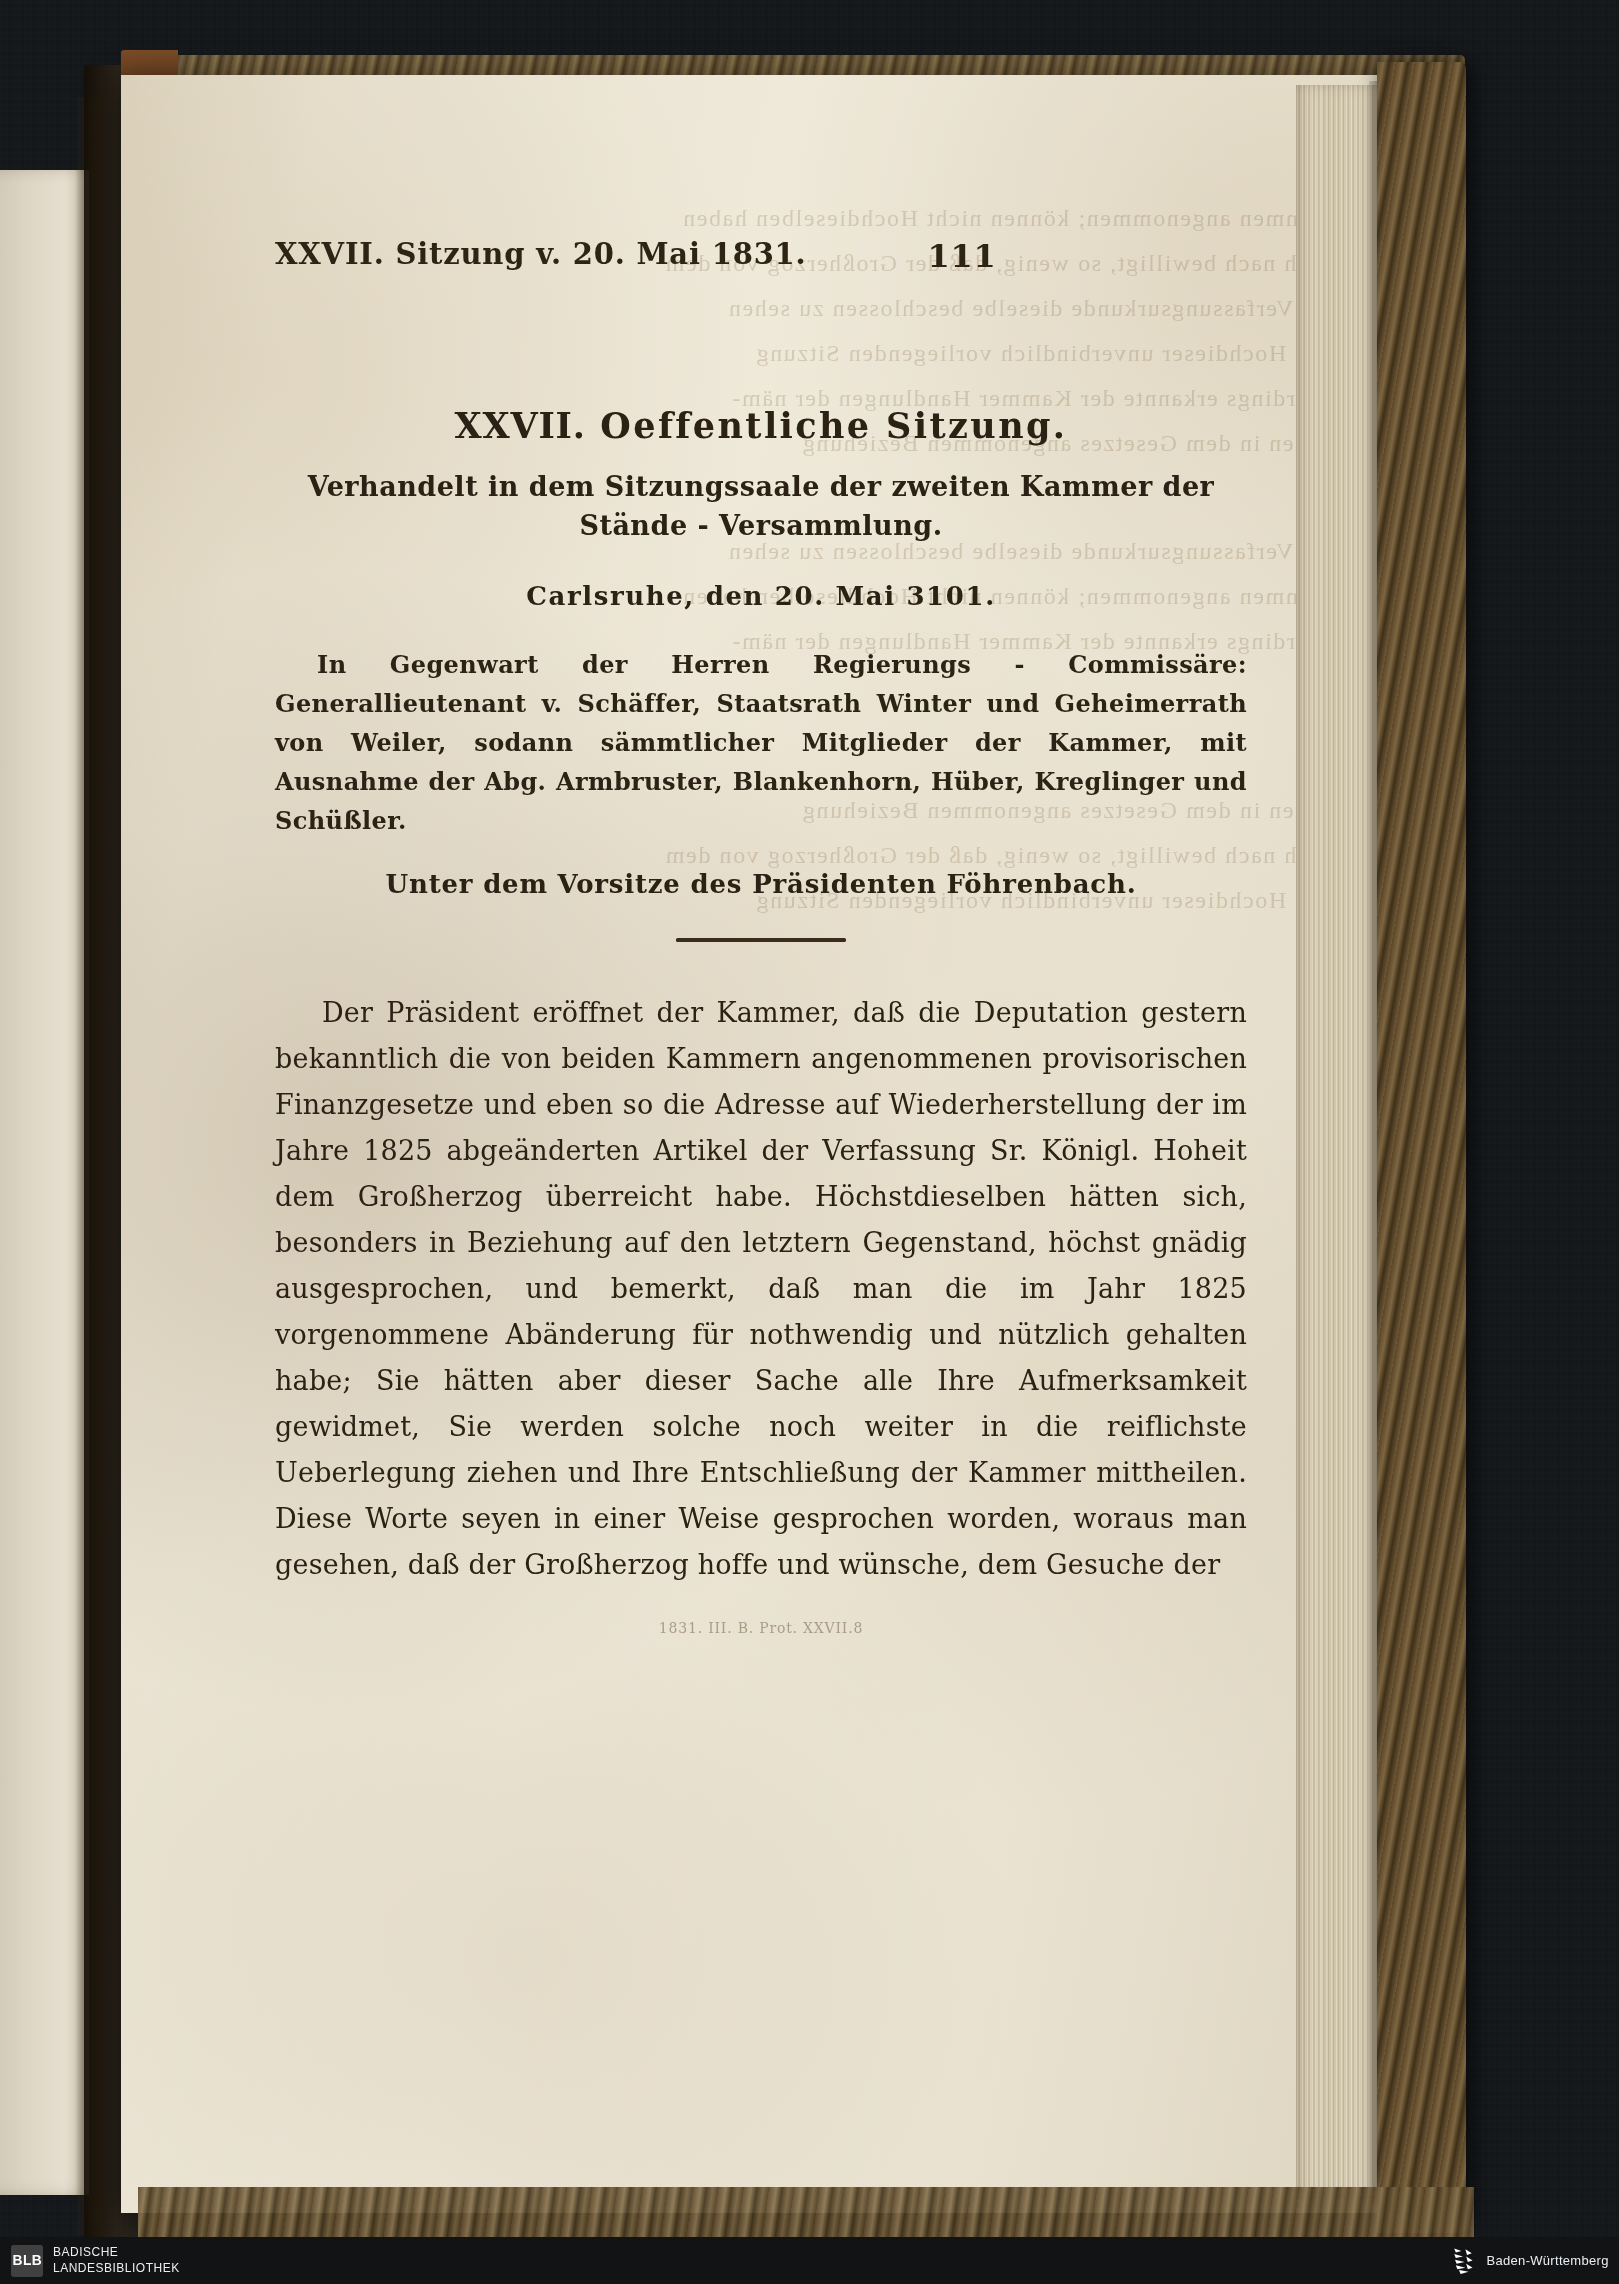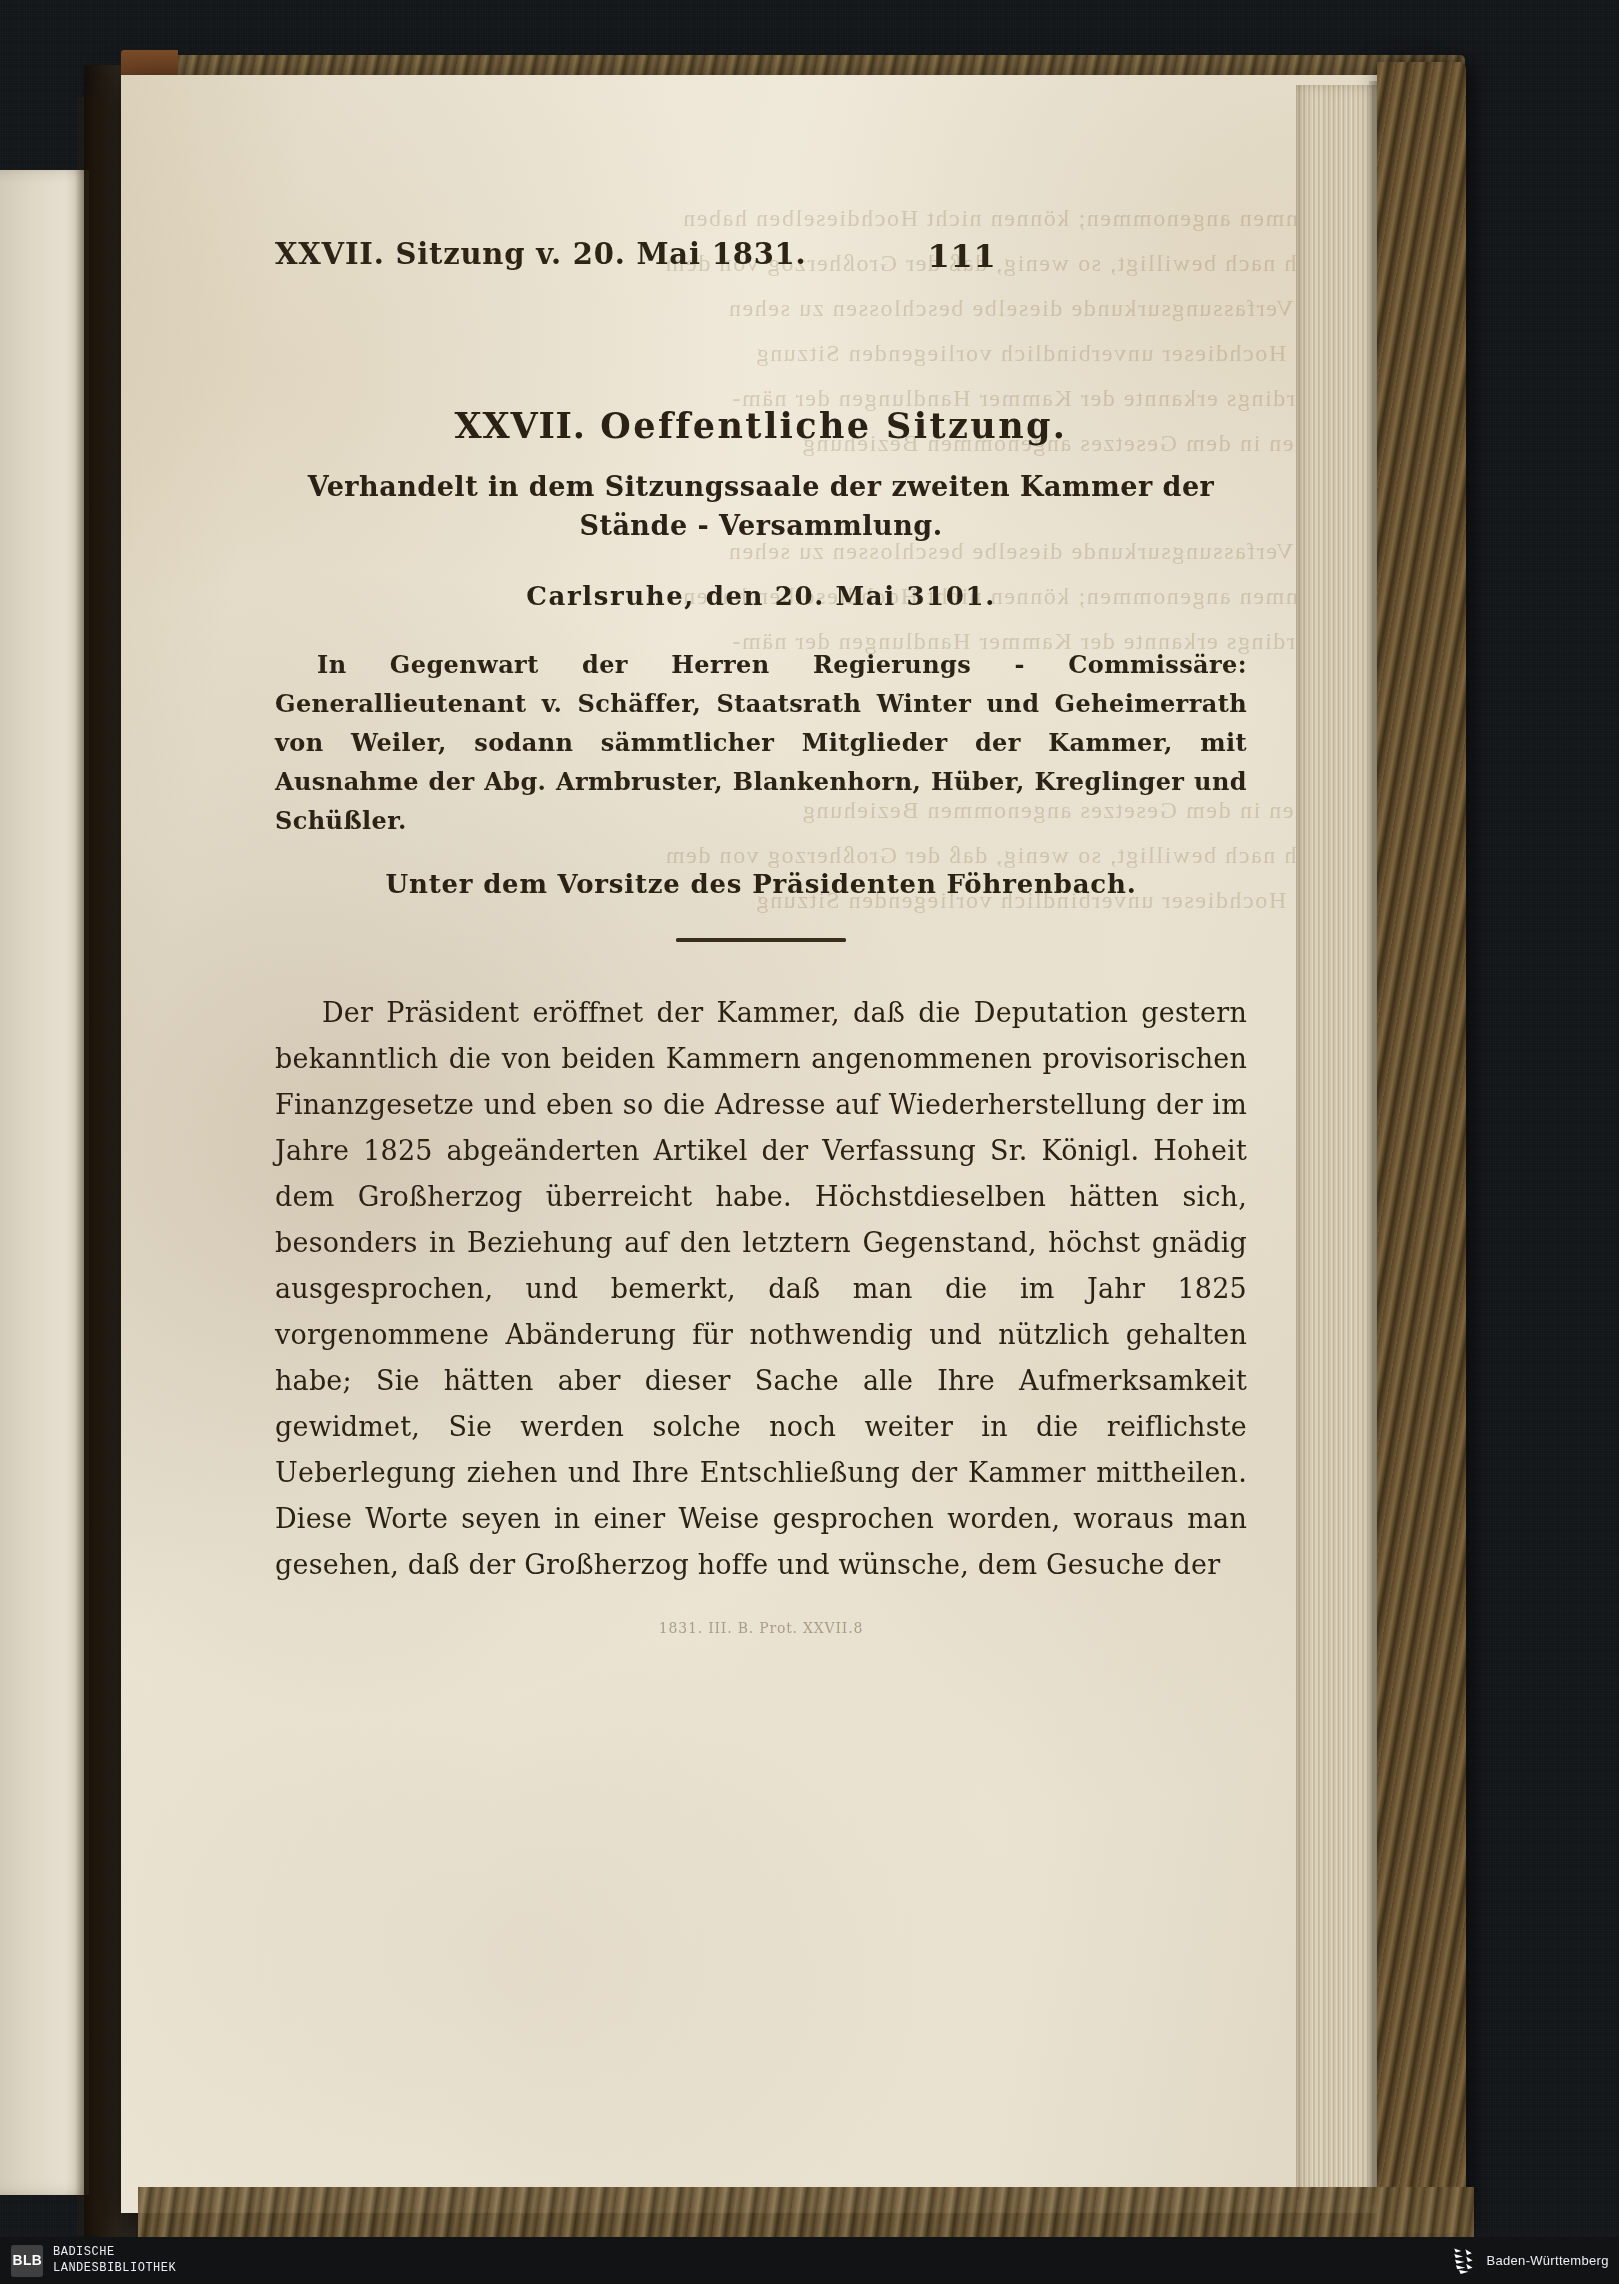--- a/index.html
+++ b/index.html
@@ -289,21 +289,21 @@
     background: #404040;
     color: #fff;
     font-family: "Liberation Sans", sans-serif;
     font-weight: bold;
     font-size: 13.8px;
     display: flex; align-items: center; justify-content: center;
     border-radius: 2.4px;
     letter-spacing: 0.4px;
   }
   .blb-text {
-    font-family: Liberation Mono, monospace;
+    font-family: Liberation Sans, sans-serif;
     color: #eceff1;
     font-size: 12px;
     line-height: 15.4px;
     letter-spacing: 0.5px;
   }
   .brand-right { display: flex; align-items: center; gap: 9.7px; }
   .bw-text {
     font-family: "Liberation Sans", sans-serif;
     color: #eceff1;
     font-size: 13px;

